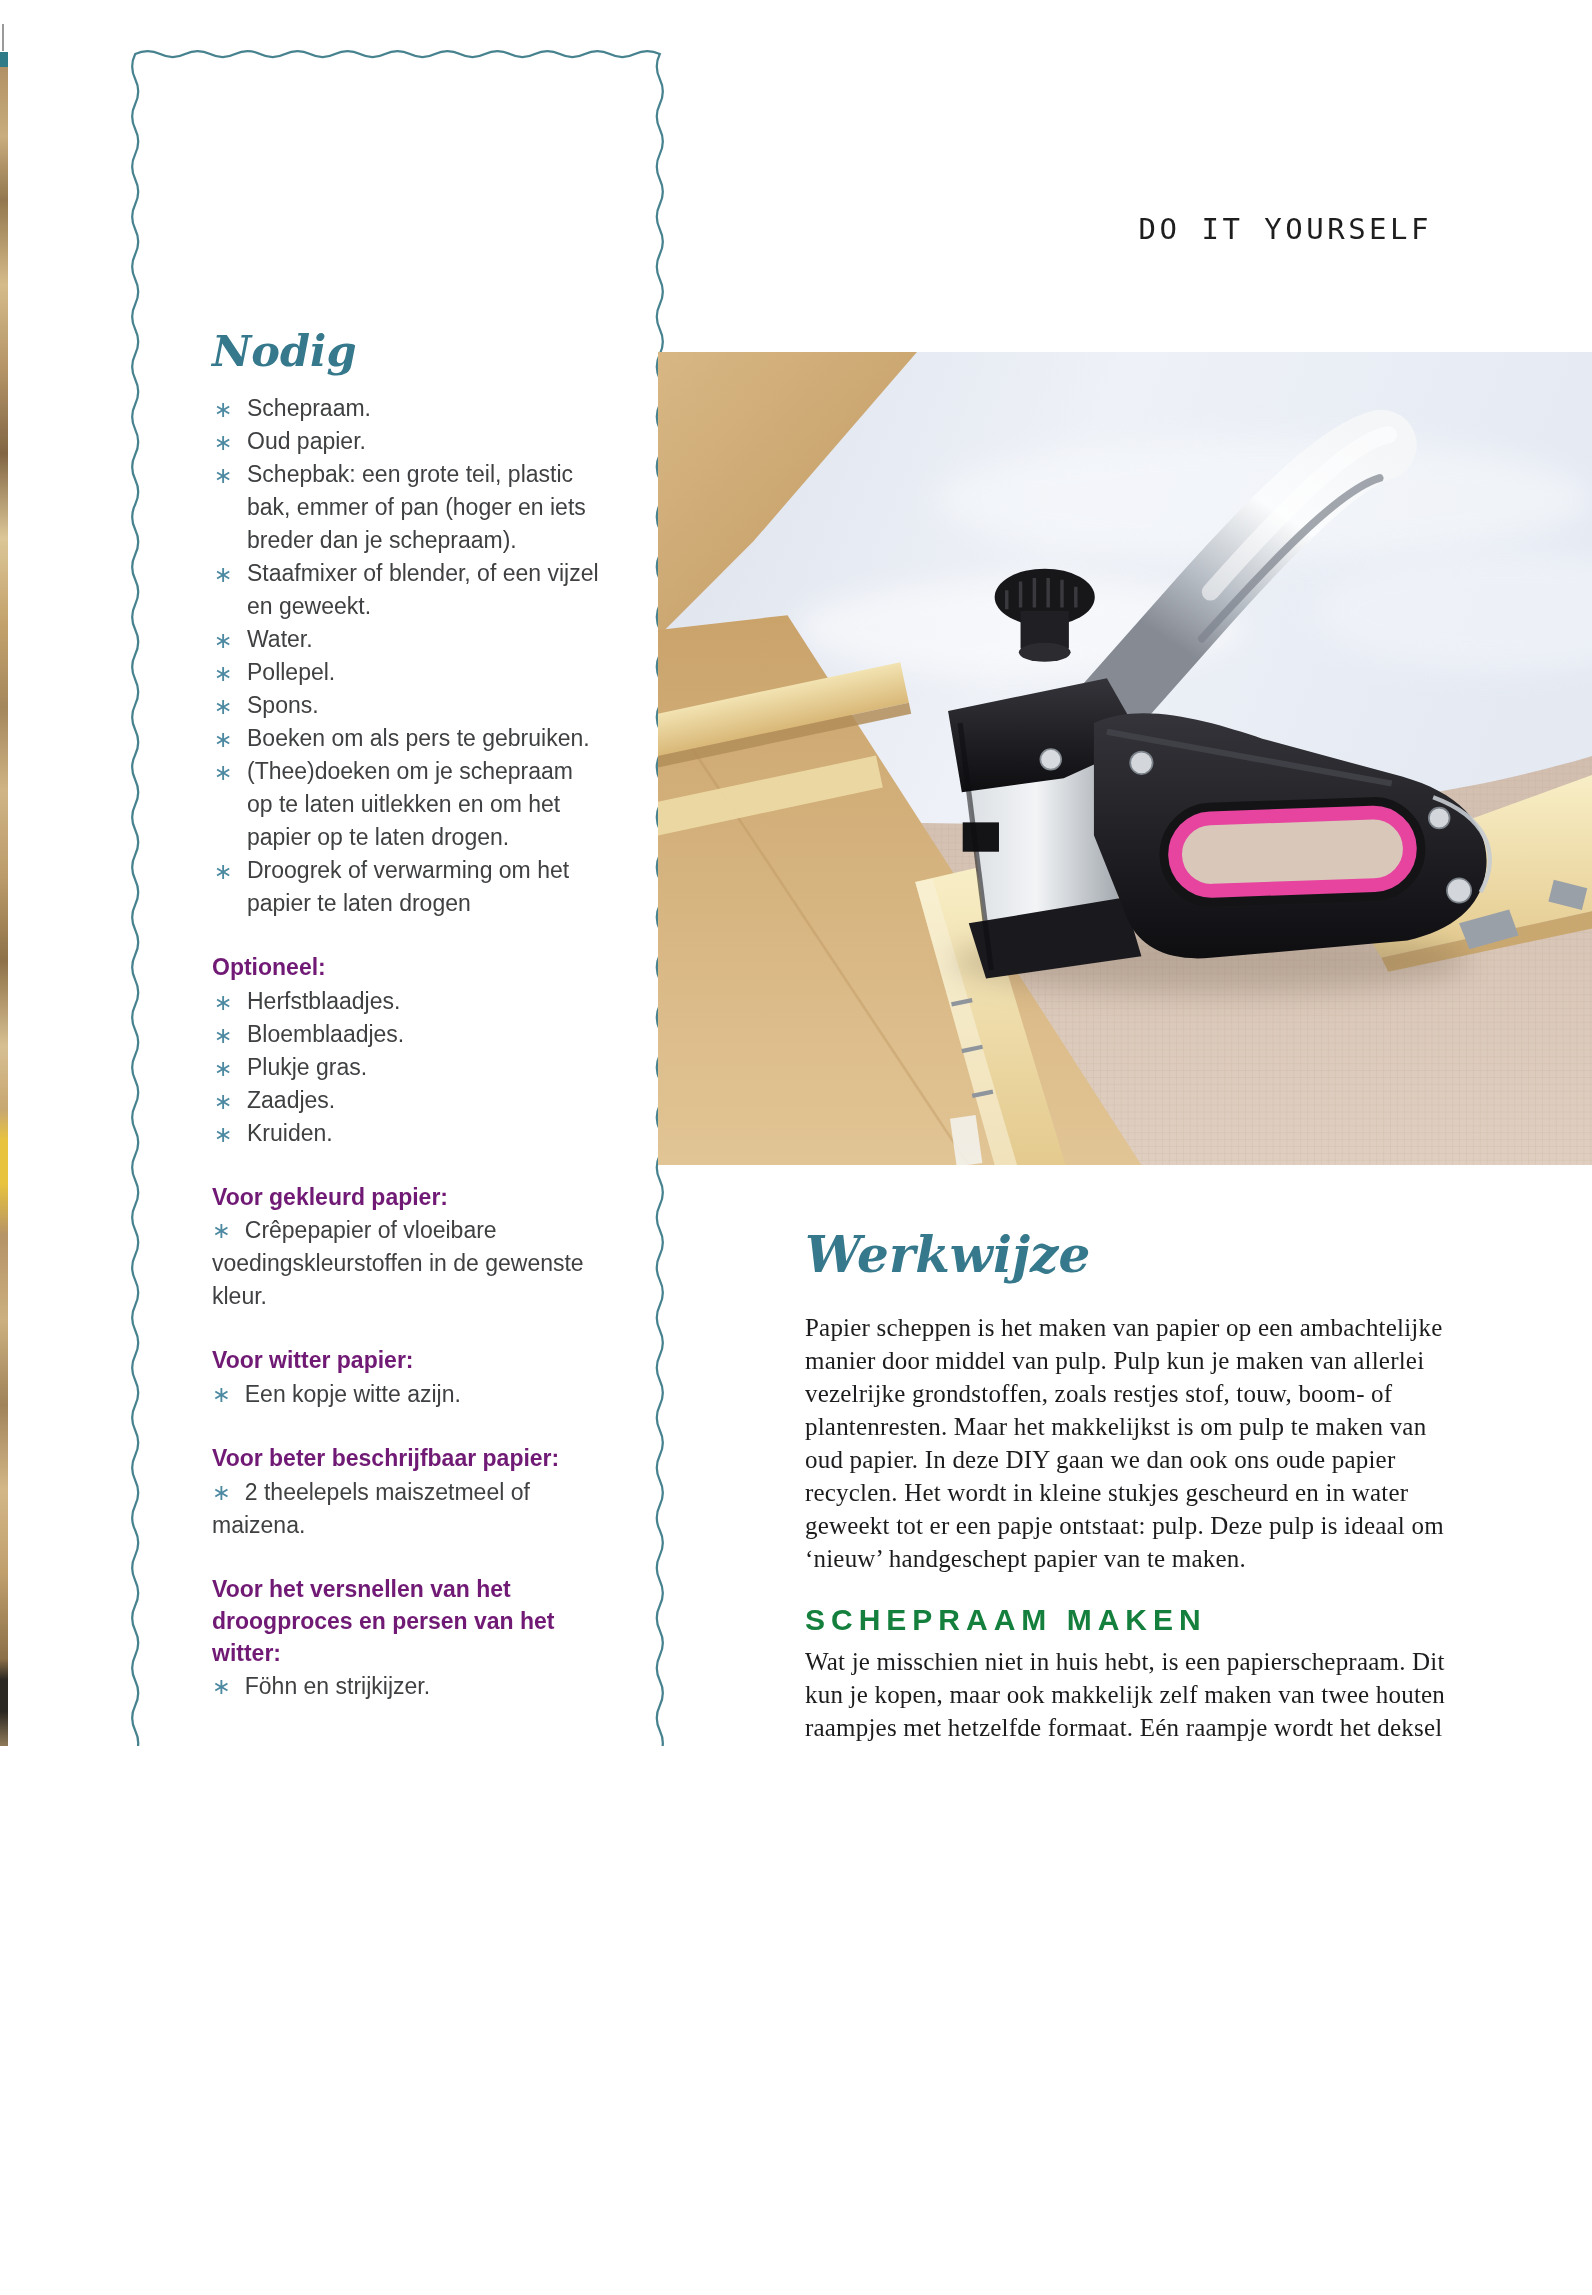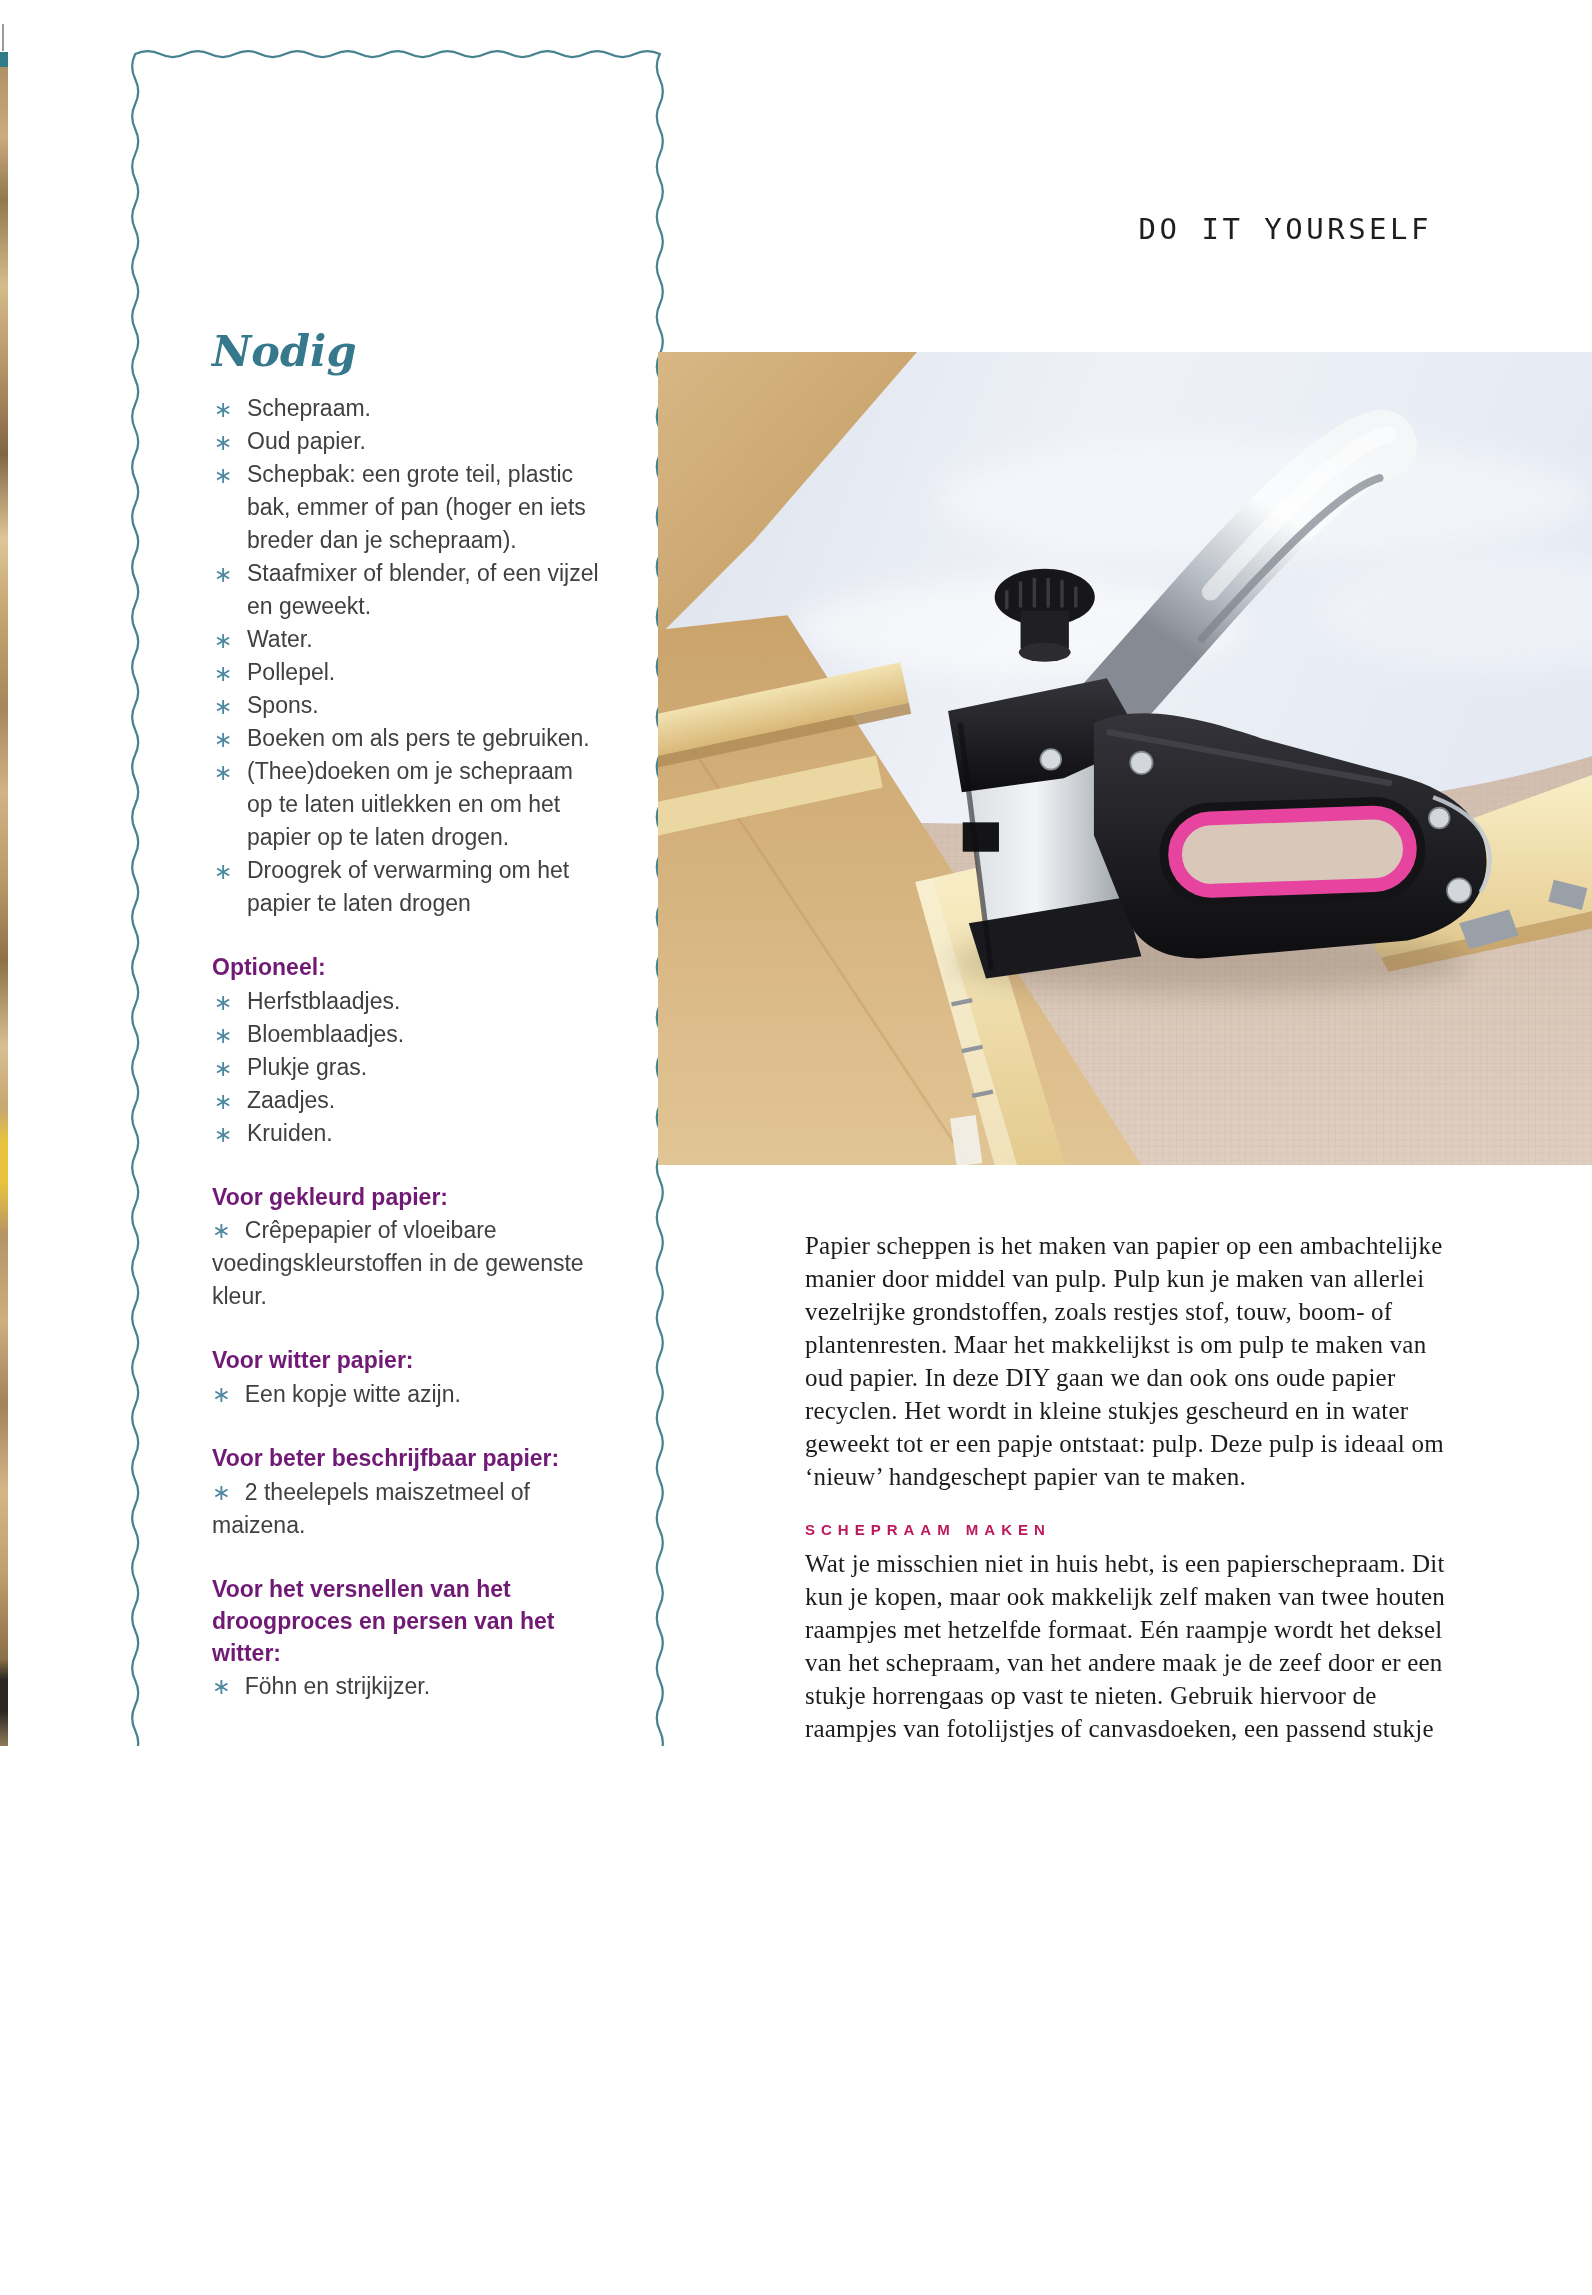--- a/index.html
+++ b/index.html
@@ -43,21 +43,21 @@
   
   .photo{position:absolute;left:658px;top:352px;width:934px;height:813px;margin:0;}
   .photo svg{display:block;width:100%;height:100%;}
 
   
   .article{position:absolute;left:805px;top:1229px;width:658px;}
   .article h2{margin:0 0 29px 0;font-size:50px;line-height:1.05;color:#36798c;}
   .article p{margin:0;font-family:"Liberation Serif",serif;font-size:25px;line-height:33px;
              color:#1c1c1e;letter-spacing:0.2px;}
   .article .subhead{margin:28px 0 8.6px 0;font-family:"Liberation Sans",sans-serif;
-             font-size:15px;font-weight:bold;letter-spacing:6px;color:#be185d;}
+             font-size:30px;font-weight:bold;letter-spacing:6px;color:#15803d;}
 
   
   .footer{position:absolute;top:2052px;right:56px;display:flex;align-items:center;height:45px;}
   .footer .magazine{font-size:40px;color:#141414;transform:rotate(-2deg);}
   .footer .foot-ast{font-size:31px;font-weight:bold;color:#111;margin:5.2px 14px 0 17.3px;}
   .footer .date{font-family:"DejaVu Sans Mono",monospace;font-size:24px;letter-spacing:1.7px;
                 color:#111;margin-top:3.5px;white-space:nowrap;}
   .footer .badge{margin-left:23px;width:41px;height:41px;background:#101010;color:#fff;
                  border-radius:52% 48% 46% 54%/48% 55% 45% 52%;display:flex;align-items:center;
                  justify-content:center;font-size:21px;font-weight:bold;letter-spacing:-0.9px;}
@@ -248,20 +248,21 @@
         <circle cx="560" cy="476" r="13" fill="#d3d7db" stroke="#7d838b" stroke-width="2"></circle>
         <circle cx="905" cy="540" r="12" fill="#d3d7db" stroke="#7d838b" stroke-width="2"></circle>
         <circle cx="928" cy="624" r="14" fill="#d3d7db" stroke="#7d838b" stroke-width="2"></circle>
         <path d="M898,516 C958,538 978,580 953,626" stroke="#c7ccd2" stroke-width="5" fill="none" opacity=".9"></path>
         <path d="M928,662 L986,646 L997,676 L940,692 Z" fill="url(#chromeV)"></path>
       </g>
     </svg>
   </figure>
 
   <section class="article">
+    <h2 class="script">Werkwijze</h2>
     <p>Papier scheppen is het maken van papier op een ambachtelijke manier door middel van pulp. Pulp kun je maken van allerlei vezelrijke grondstoffen, zoals restjes stof, touw, boom- of plantenresten. Maar het makkelijkst is om pulp te maken van oud papier. In deze DIY gaan we dan ook ons oude papier recyclen. Het wordt in kleine stukjes gescheurd en in water geweekt tot er een papje ontstaat: pulp. Deze pulp is ideaal om ‘nieuw’ handgeschept papier van te maken.</p>
     <h4 class="subhead">SCHEPRAAM MAKEN</h4>
     <p>Wat je misschien niet in huis hebt, is een papierschepraam. Dit kun je kopen, maar ook makkelijk zelf maken van twee houten raampjes met hetzelfde formaat. Eén raampje wordt het deksel van het schepraam, van het andere maak je de zeef door er een stukje horrengaas op vast te nieten. Gebruik hiervoor de raampjes van fotolijstjes of canvasdoeken, een passend stukje horrengaas (bouwmark)t en tacker (nietapparaat ). In deze DIY scheppen we met schepramen die zijn gemaakt van fotolijstjes van 10x15 cm (Albrunna van IKEA) en canvasdoeken van 24x30 cm (Action).</p>
   </section>
 
   <footer class="footer">
     <span class="magazine script">terdege</span>
     <span class="foot-ast">∗</span>
     <span class="date">5 OKTOBER 2019</span>
     <span class="badge">111</span>

